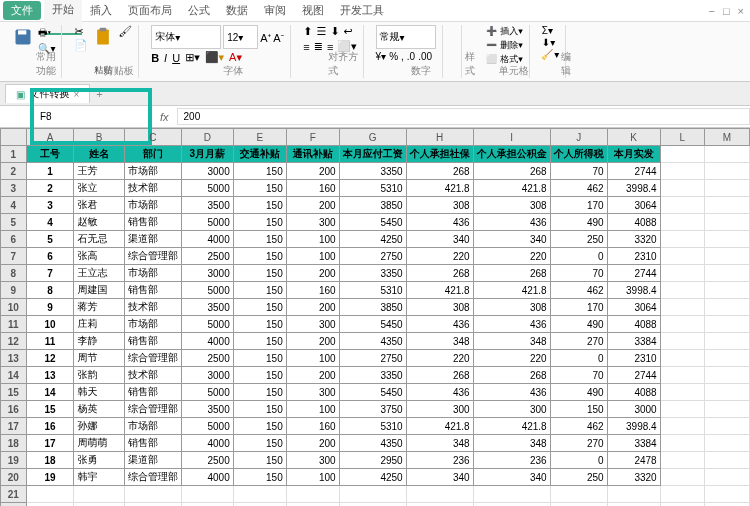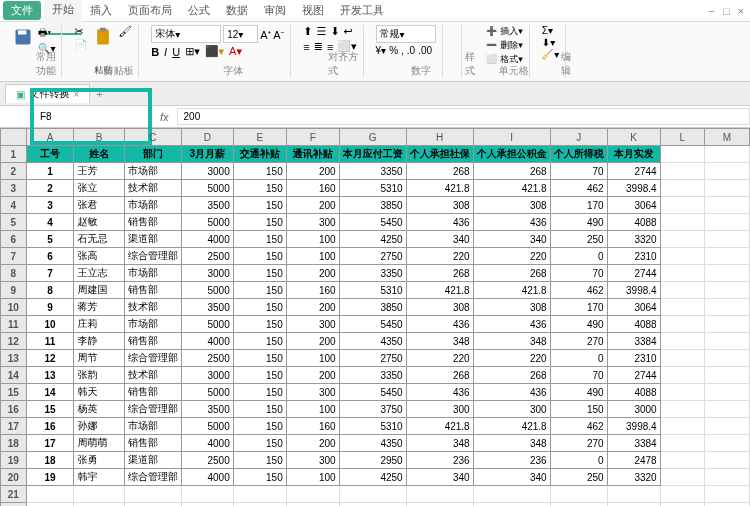--- a/index.html
+++ b/index.html
@@ -9,21 +9,21 @@
 .tab{padding:16px 8px;color:#555;cursor:pointer;}
 .tab.active{background:#f5f5f5;border-bottom:2px solid #4a8;}
 .winbtns{margin-left:auto;display:flex;gap:8px;padding-right:6px;color:#888;}
 .ribbon{height:60px;background:#fafafa;border-bottom:1px solid #ccc;display:flex;padding:3px 5px;gap:6px;}
 .rgroup{display:flex;flex-direction:column;align-items:center;border-right:1px solid #ddd;padding:0 6px;position:relative;}
 .rgroup-label{position:absolute;bottom:0;font-size:10px;color:#888;margin-left:31px;}
 .rbtns{display:flex;gap:3px;align-items:flex-start;flex-wrap:wrap;height:44px;}
 .bigbtn{display:flex;flex-direction:column;align-items:center;gap:17px;font-size:9px;color:#444;padding:2px;}
 .bigbtn svg{width:20px;height:20px;}
 .fontbox{display:flex;gap:2px;align-items:center;}
-.dd{border:1px solid #ccc;background:#fff;padding:1px 3px;font-size:10px;height:18px;display:flex;align-items:center;}
+.dd{border:1px solid #ccc;background:#fff;padding:1px 3px;font-size:10px;height:24px;display:flex;align-items:center;}
 .docbar{height:24px;background:#eee;display:flex;align-items:center;border-bottom:1px solid #ccc;padding:0 5px;gap:6px;}
 .doctab{background:#fff;border:1px solid #ccc;border-bottom:none;padding:2px 10px;font-size:10px;display:flex;align-items:center;gap:4px;}
 .formulabar{height:22px;background:#fff;display:flex;align-items:center;border-bottom:1px solid #ccc;}
 .namebox{width:122px;border:4px solid #14b8a6;padding:19px 6px;font-size:10px;margin-left:30px;}
 .fx{padding:0 8px;font-style:italic;color:#666;}
 .fval{flex:1;border:1px solid #ddd;padding:2px 6px;font-size:10px;}
 .sheet{overflow:auto;height:378px;background:#fff;}
 table{border-collapse:collapse;font-size:10px;}
 th,td{border:1px solid #999;padding:1px 3px;text-align:center;height:17px;white-space:nowrap;}
 .colhdr{background:#e8e8e8;color:#555;font-weight:normal;width:55px;}

